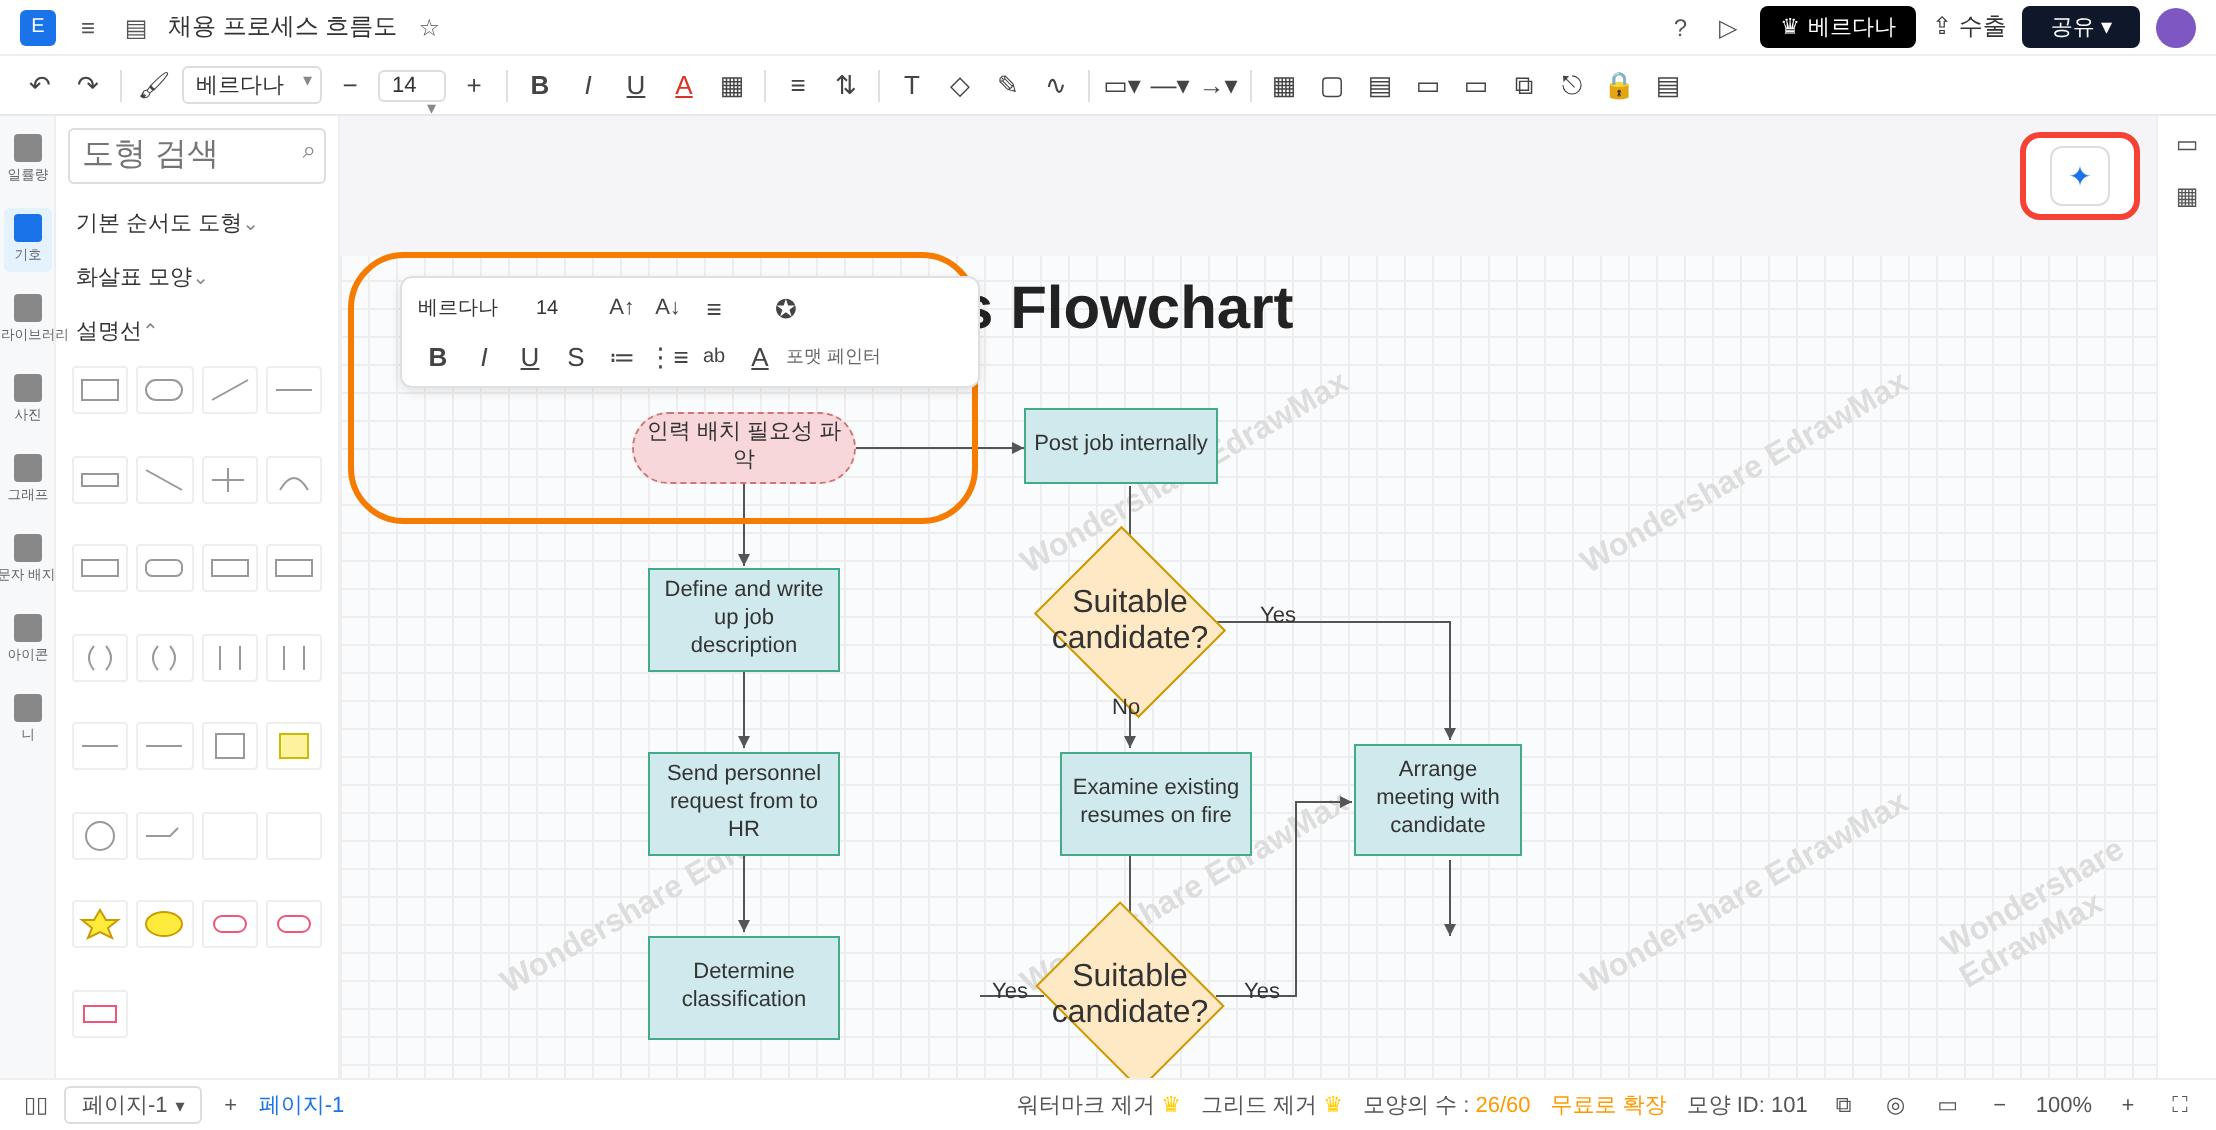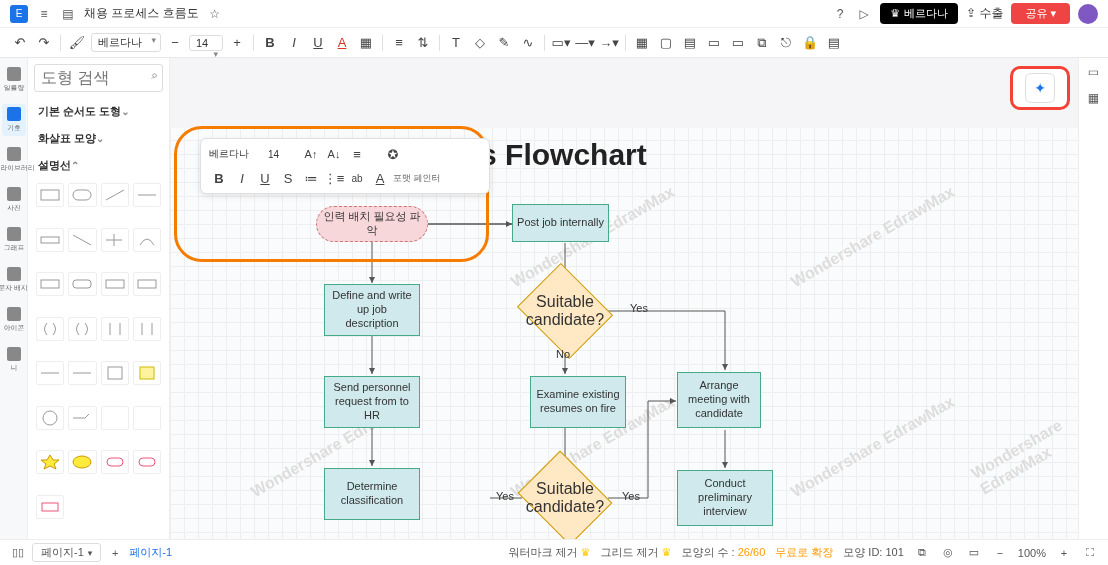--- a/index.html
+++ b/index.html
@@ -2,39 +2,39 @@
 <html><head>
 <meta charset="utf-8">
 <style>
 *{box-sizing:border-box;margin:0;padding:0;font-family:Arial,sans-serif}
 body{width:1108px;height:565px;overflow:hidden;background:#fff;font-size:12px;color:#333}
 .titlebar{height:28px;display:flex;align-items:center;padding:0 10px;gap:10px;border-bottom:1px solid #eee}
 .titlebar .left{display:flex;align-items:center;gap:8px;flex:1}
 .titlebar .logo{width:18px;height:18px;background:#1a73e8;border-radius:3px;display:flex;align-items:center;justify-content:center;color:#fff;font-size:10px}
 .titlebar .right{display:flex;align-items:center;gap:8px}
 .btn-upgrade{background:#000;color:#fff;border-radius:4px;padding:3px 10px;font-size:11px;display:flex;align-items:center;gap:4px}
-.btn-share{background:#ef4444;color:#fff;border-radius:4px;padding:3px 14px;font-size:11px}
+.btn-share{background:#0f172a;color:#fff;border-radius:4px;padding:3px 14px;font-size:11px}
 .avatar{width:20px;height:20px;border-radius:50%;background:#7e57c2}
 .icon{width:16px;height:16px;display:inline-flex;align-items:center;justify-content:center;color:#555;cursor:pointer}
 .toolbar{height:30px;display:flex;align-items:center;padding:0 10px;gap:4px;border-bottom:1px solid #e8e8e8}
 .toolbar .sel{border:1px solid #ddd;border-radius:3px;padding:1px 16px 1px 6px;font-size:11px;position:relative;background:#fff}
 .toolbar .sel::after{content:"▾";position:absolute;right:4px;font-size:9px;color:#888}
 .sep{width:1px;height:16px;background:#e0e0e0;margin:0 2px}
 .tb-ic{width:20px;height:20px;display:flex;align-items:center;justify-content:center;color:#444;font-size:13px;cursor:pointer;border-radius:3px}
 .main{display:flex;height:calc(100% - 58px - 26px)}
 .rail{width:28px;background:#f7f8fa;border-right:1px solid #eee;display:flex;flex-direction:column;align-items:center;padding-top:6px;gap:8px}
 .rail-item{display:flex;flex-direction:column;align-items:center;gap:1px;padding:3px;border-radius:3px;width:24px}
 .rail-item.active{background:#e3f2fd}
 .rail-item span{font-size:8px;color:#666;white-space:nowrap;transform:scale(.85)}
 .rail-ic{width:14px;height:14px;background:#888;border-radius:2px}
 .sidebar{width:142px;border-right:1px solid #eee;display:flex;flex-direction:column}
 .search{margin:6px;position:relative}
 .search input{width:100%;border:1px solid #ddd;border-radius:3px;padding:4px 20px 4px 6px;font-size:16px}
 .search .mag{position:absolute;right:5px;top:4px;color:#888}
-.cat{padding:6px 10px;font-size:11px;font-weight:700;display:flex;align-items:center;cursor:pointer}
+.cat{padding:6px 10px;font-size:11px;font-weight:400;display:flex;align-items:center;cursor:pointer}
 .cat .arr{font-size:10px;color:#888}
 .shapes{padding:4px 8px;display:grid;grid-template-columns:repeat(4,1fr);gap:4px;overflow-y:auto;flex:1}
 .shape-cell{height:24px;border:1px solid #eee;border-radius:2px;display:flex;align-items:center;justify-content:center;background:#fff}
 .shape-cell svg{width:22px;height:18px}
 .more-btn{margin:6px;background:#1a73e8;color:#fff;text-align:center;padding:5px;border-radius:3px;font-size:11px}
 .canvas-wrap{flex:1;position:relative;background:#fafbfc;overflow:hidden}
 .canvas{position:absolute;left:0;right:30px;top:0;bottom:0;background-image:linear-gradient(#eee 1px,transparent 1px),linear-gradient(90deg,#eee 1px,transparent 1px);background-size:14px 14px;background-position:0 40px}
 .canvas::before{content:"";position:absolute;left:0;right:0;top:0;height:70px;background:#f5f5f7}
 .rt-rail{position:absolute;right:0;top:0;width:30px;bottom:0;background:#fff;border-left:1px solid #eee;display:flex;flex-direction:column;align-items:center;padding-top:6px;gap:10px}
 .ai-btn{position:absolute;right:8px;top:8px;width:60px;height:44px;border:3px solid #f44336;border-radius:10px;display:flex;align-items:center;justify-content:center;background:#fff}
@@ -413,21 +413,20 @@
       <div class="dec" style="left:358px;top:222px;width:74px;height:62px">
         <div class="diamond"></div>
           <div class="dtxt">Suitable candidate?</div>
       </div>
       <div class="node" style="left:360px;top:318px;width:96px;height:52px">Examine existing resumes on fire</div>
       <div class="dec" style="left:358px;top:410px;width:74px;height:60px">
         <div class="diamond"></div>
           <div class="dtxt">Suitable candidate?</div>
       </div>
       <div class="node" style="left:507px;top:314px;width:84px;height:56px">Arrange meeting with candidate</div>
-      <div class="node" style="left:507px;top:412px;width:96px;height:56px">Conduct preliminary interview</div>
 
       <div class="lbl" style="left:460px;top:244px">Yes</div>
       <div class="lbl" style="left:386px;top:290px">No</div>
       <div class="lbl" style="left:452px;top:432px">Yes</div>
       <div class="lbl" style="left:326px;top:432px">Yes</div>
 
       <div class="ai-btn">
         <div class="ai-btn-inner">✦</div>
       </div>
     </div>

